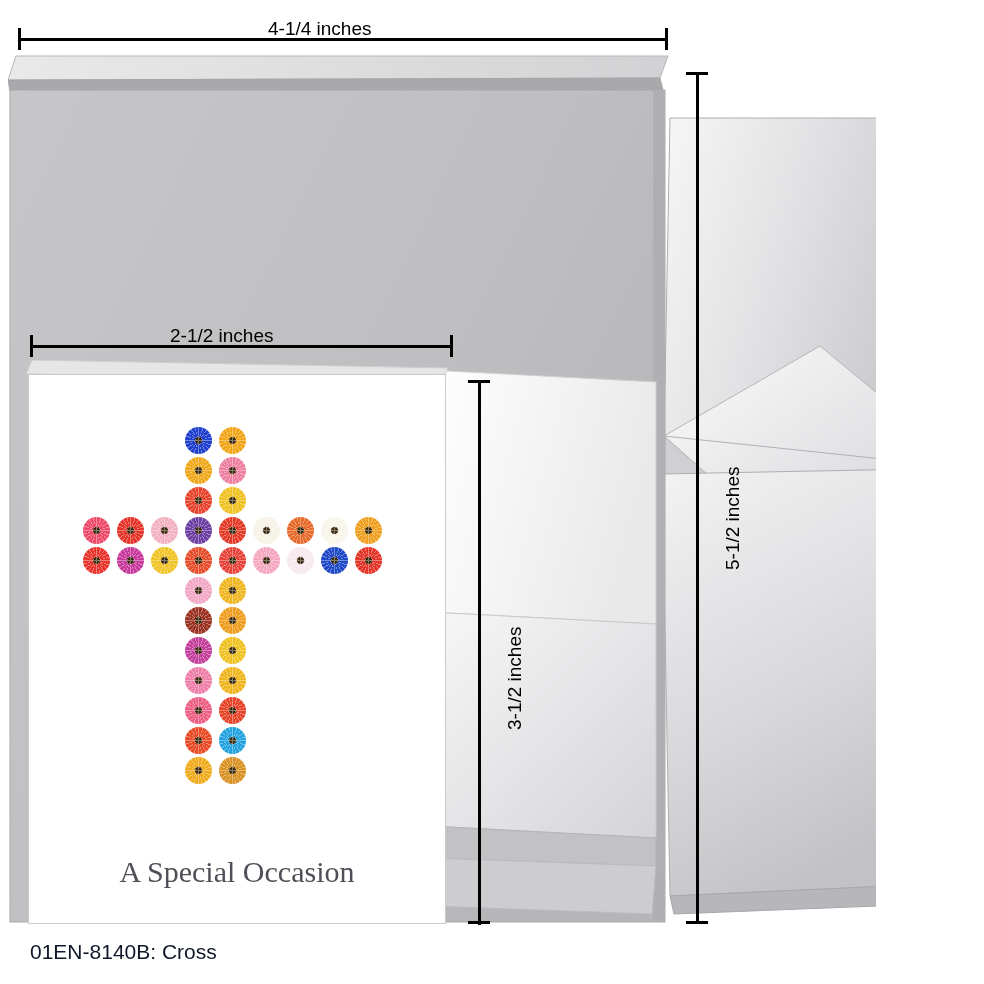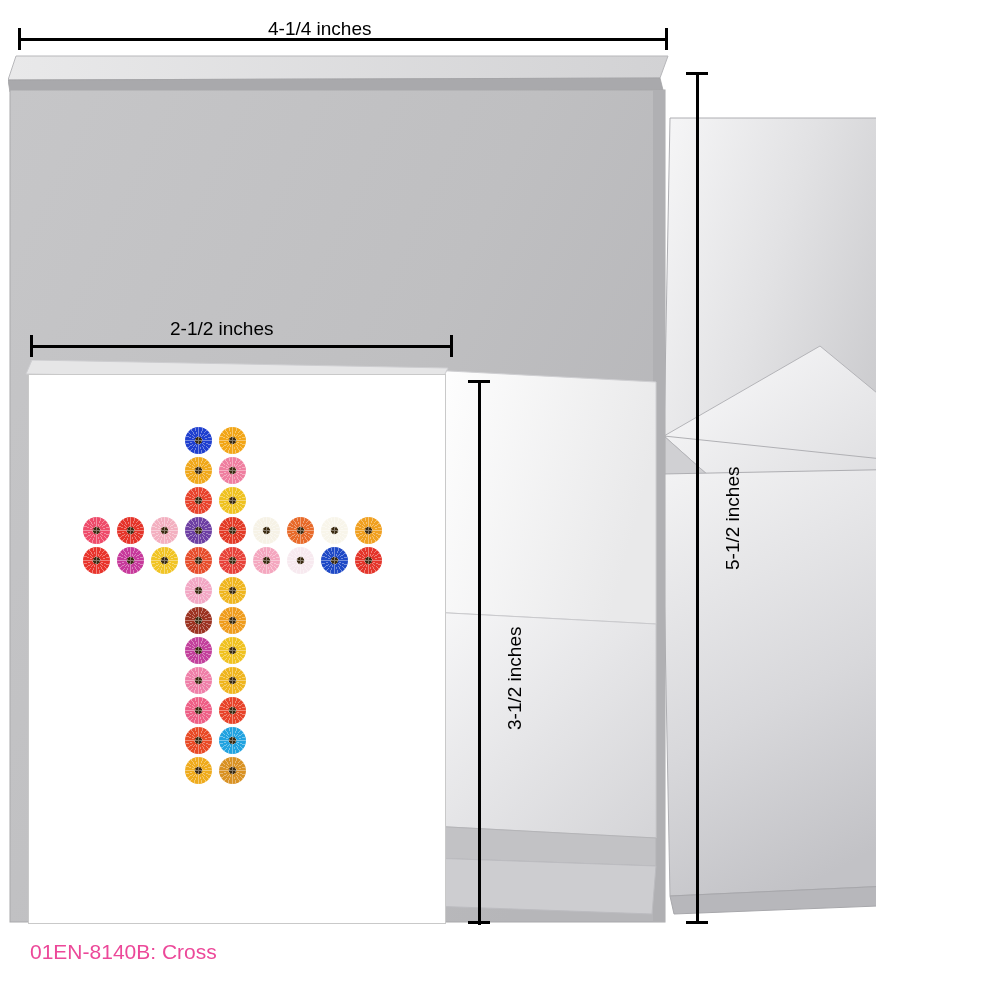--- a/index.html
+++ b/index.html
@@ -62,21 +62,21 @@
   }
 
   
   .sheet {
     position: absolute;
   }
 
   .caption {
     position: absolute;
     font-size: 21px;
-    color: #ec4899;
+    color: #0f172a;
     font-family: "Liberation Sans", sans-serif;
     white-space: nowrap;
   }
 
   
   .card-front {
     position: absolute;
     background: #ffffff;
     border: 1px solid #c9c9c9;
     box-sizing: border-box;
@@ -168,21 +168,21 @@
     <polygon points="0,30 652,28 655,40 2,42" fill="#a9a9ac" stroke="#a2a2a5" stroke-width="0.8"></polygon>
 
     <rect x="2" y="40" width="655" height="832" fill="url(#sheetMain)" stroke="#a9a9ac" stroke-width="1"></rect>
 
     <rect x="645" y="40" width="12" height="832" fill="#b0b0b3"></rect>
   </svg>
 
   <div class="dim-line-h" style="left:30px; top:345px; width:423px;"></div>
   <div class="tick-v" style="left:30px; top:335px; height:22px;"></div>
   <div class="tick-v" style="left:450px; top:335px; height:22px;"></div>
-  <div class="dim-label" style="left:170px; top:318px;">2-1/2 inches</div>
+  <div class="dim-label" style="left:170px; top:325px;">2-1/2 inches</div>
 
   <svg class="sheet" style="left:430px; top:366px;" width="240" height="565" viewBox="0 0 240 565">
     <defs>
       <linearGradient id="inLeft" x1="0" y1="0" x2="1" y2="0.3">
         <stop offset="0%" stop-color="#ffffff"></stop>
         <stop offset="100%" stop-color="#e9e9ea"></stop>
       </linearGradient>
       <linearGradient id="inRight" x1="0" y1="0" x2="1" y2="1">
         <stop offset="0%" stop-color="#f7f7f8"></stop>
         <stop offset="100%" stop-color="#d4d4d7"></stop>
@@ -315,17 +315,18 @@
           <div style="position: absolute; inset: 0px; border-radius: 50%; background: repeating-conic-gradient(rgba(255, 255, 255, 0.38) 0deg, rgba(255, 255, 255, 0.38) 4deg, rgba(255, 255, 255, 0) 4deg, rgba(255, 255, 255, 0) 18deg); mix-blend-mode: screen;"></div>
         </div>
         <div class="flower" style="left: 105.5px; top: 331.5px; width: 27px; height: 27px; background: radial-gradient(circle, rgb(58, 42, 16) 0%, rgb(58, 42, 16) 17%, rgb(239, 171, 28) 22%, rgb(239, 171, 28) 72%, rgba(255, 255, 255, 0) 74%);">
           <div style="position: absolute; inset: 0px; border-radius: 50%; background: repeating-conic-gradient(rgba(255, 255, 255, 0.38) 0deg, rgba(255, 255, 255, 0.38) 4deg, rgba(255, 255, 255, 0) 4deg, rgba(255, 255, 255, 0) 18deg); mix-blend-mode: screen;"></div>
         </div>
         <div class="flower" style="left: 139.5px; top: 331.5px; width: 27px; height: 27px; background: radial-gradient(circle, rgb(58, 42, 16) 0%, rgb(58, 42, 16) 17%, rgb(217, 146, 36) 22%, rgb(217, 146, 36) 72%, rgba(255, 255, 255, 0) 74%);">
           <div style="position: absolute; inset: 0px; border-radius: 50%; background: repeating-conic-gradient(rgba(255, 255, 255, 0.38) 0deg, rgba(255, 255, 255, 0.38) 4deg, rgba(255, 255, 255, 0) 4deg, rgba(255, 255, 255, 0) 18deg); mix-blend-mode: screen;"></div>
         </div>
       </div>
 
+    <div class="card-title" style="top:480px;">A Special Occasion</div>
   </div>
 
   <div class="caption" style="left:30px; top:940px;">01EN-8140B: Cross</div>
 
 </div>
 
 </body></html>

